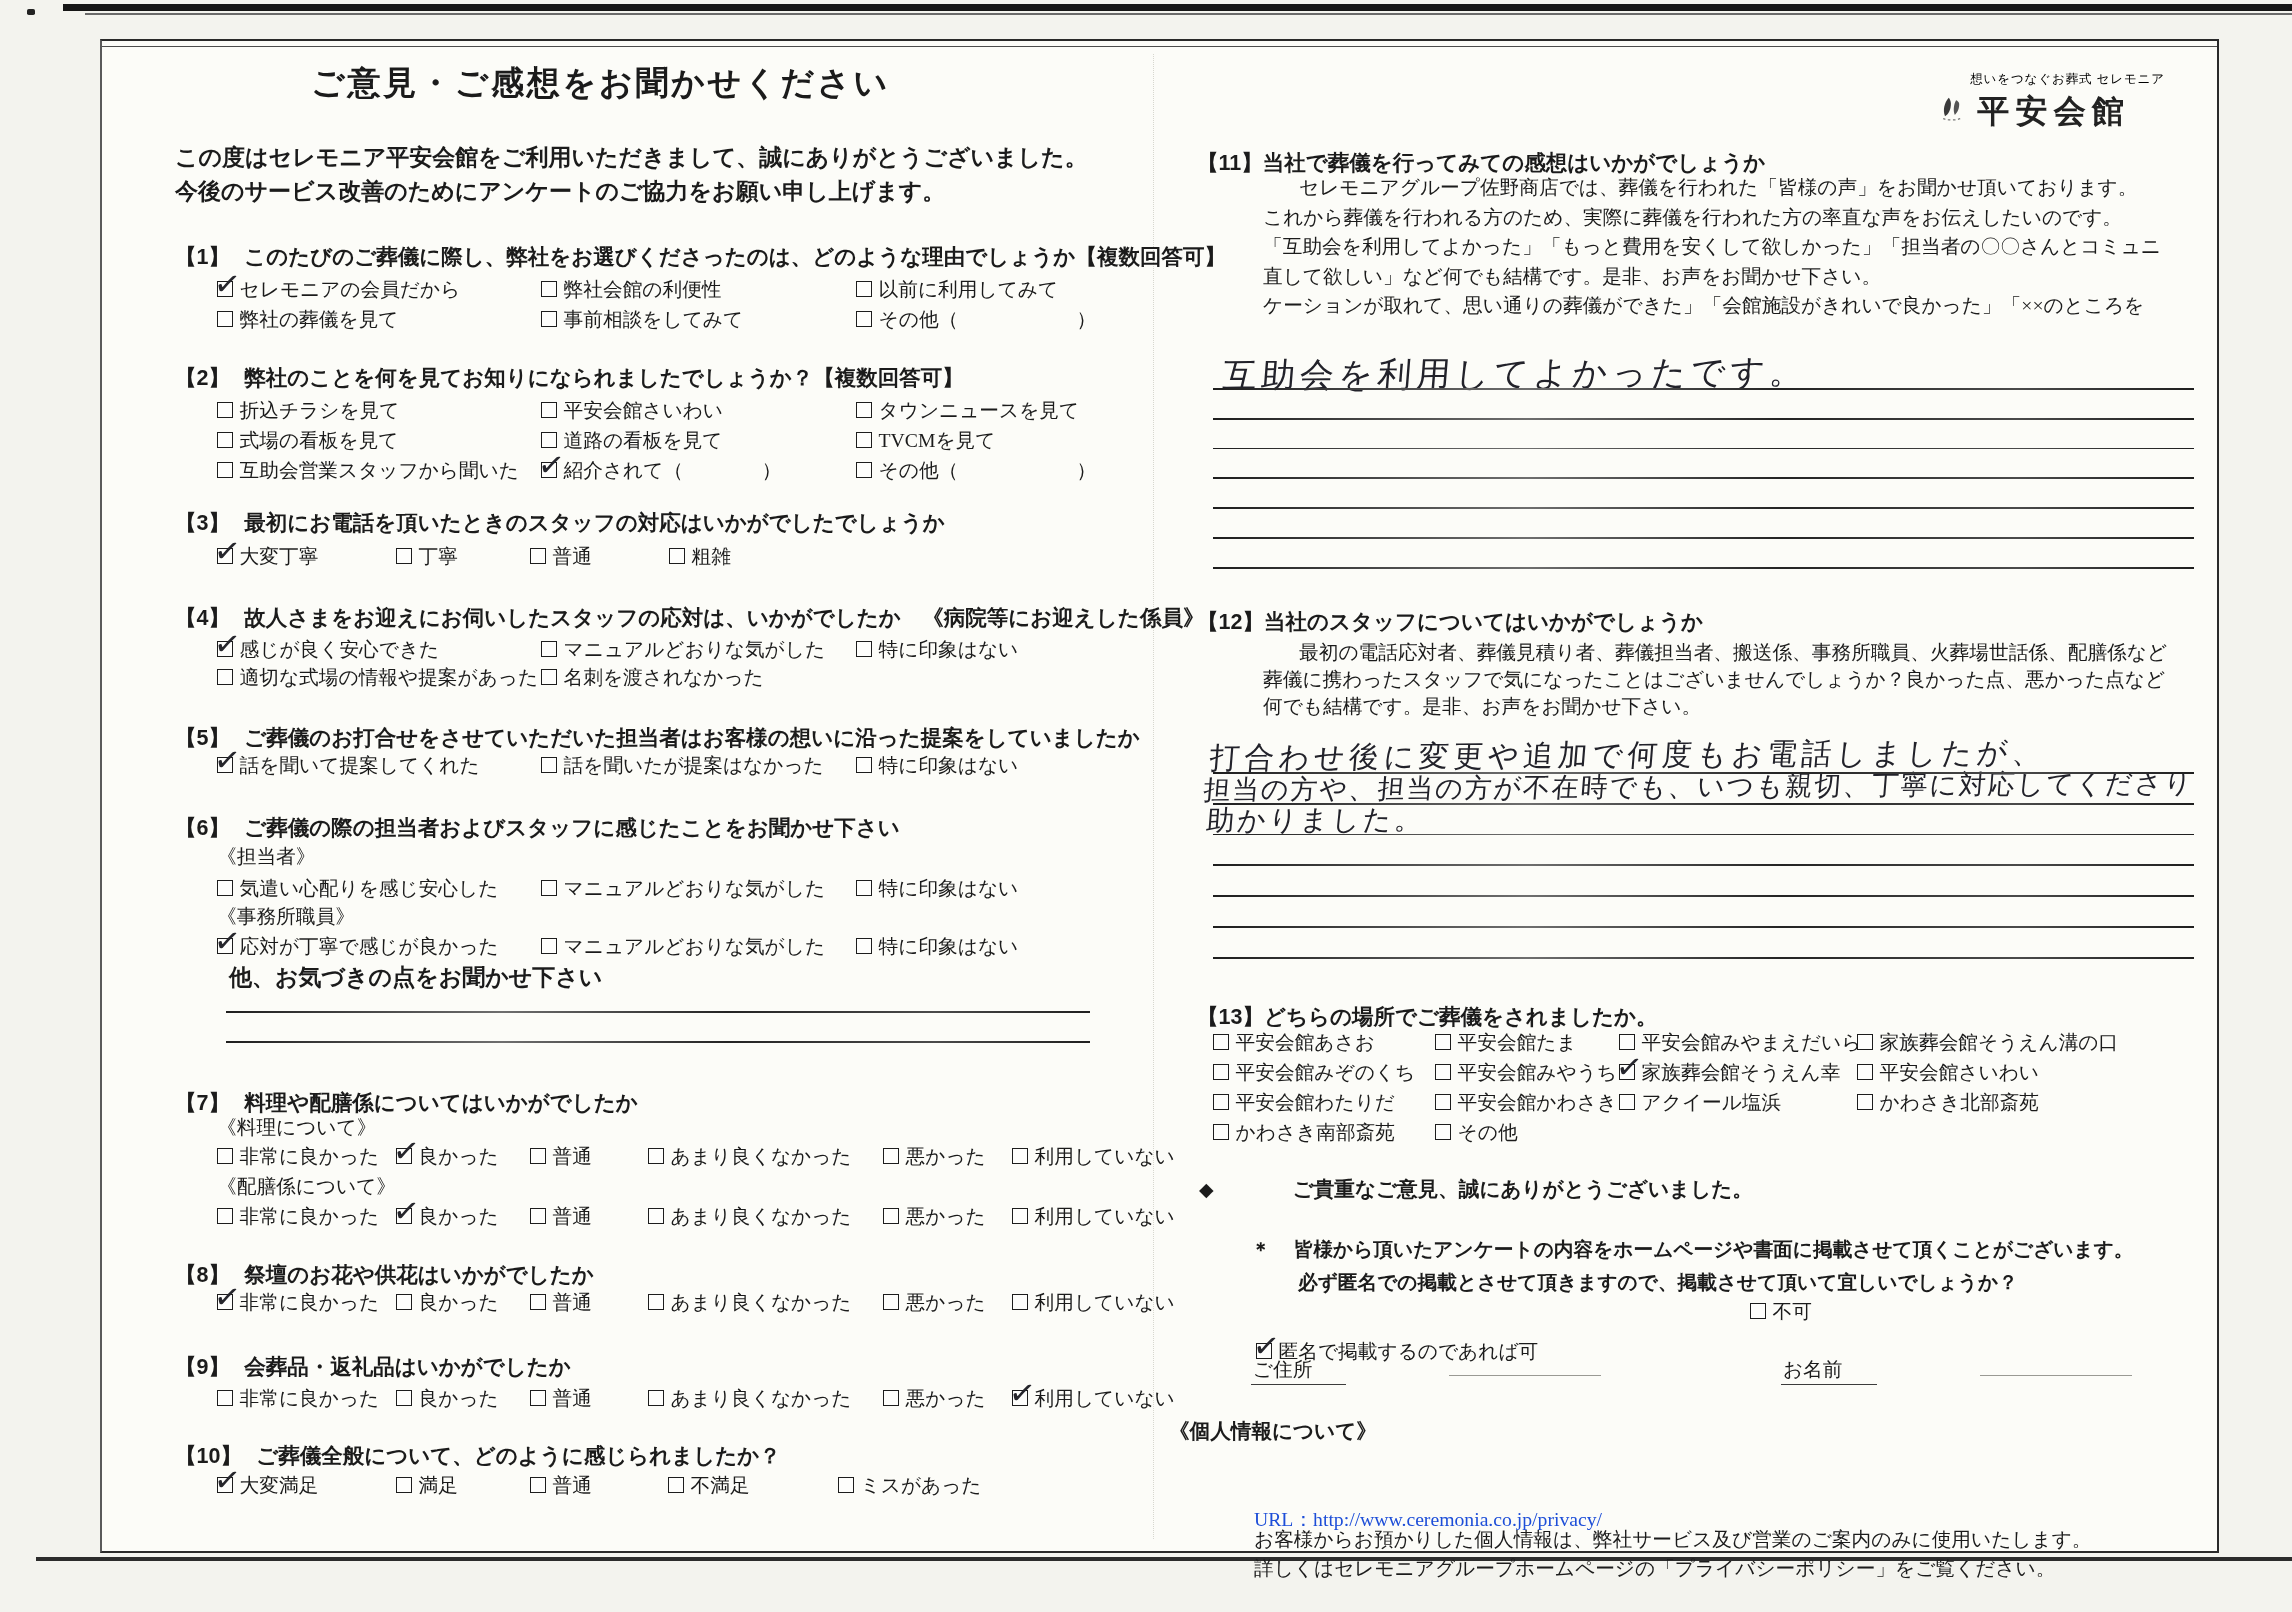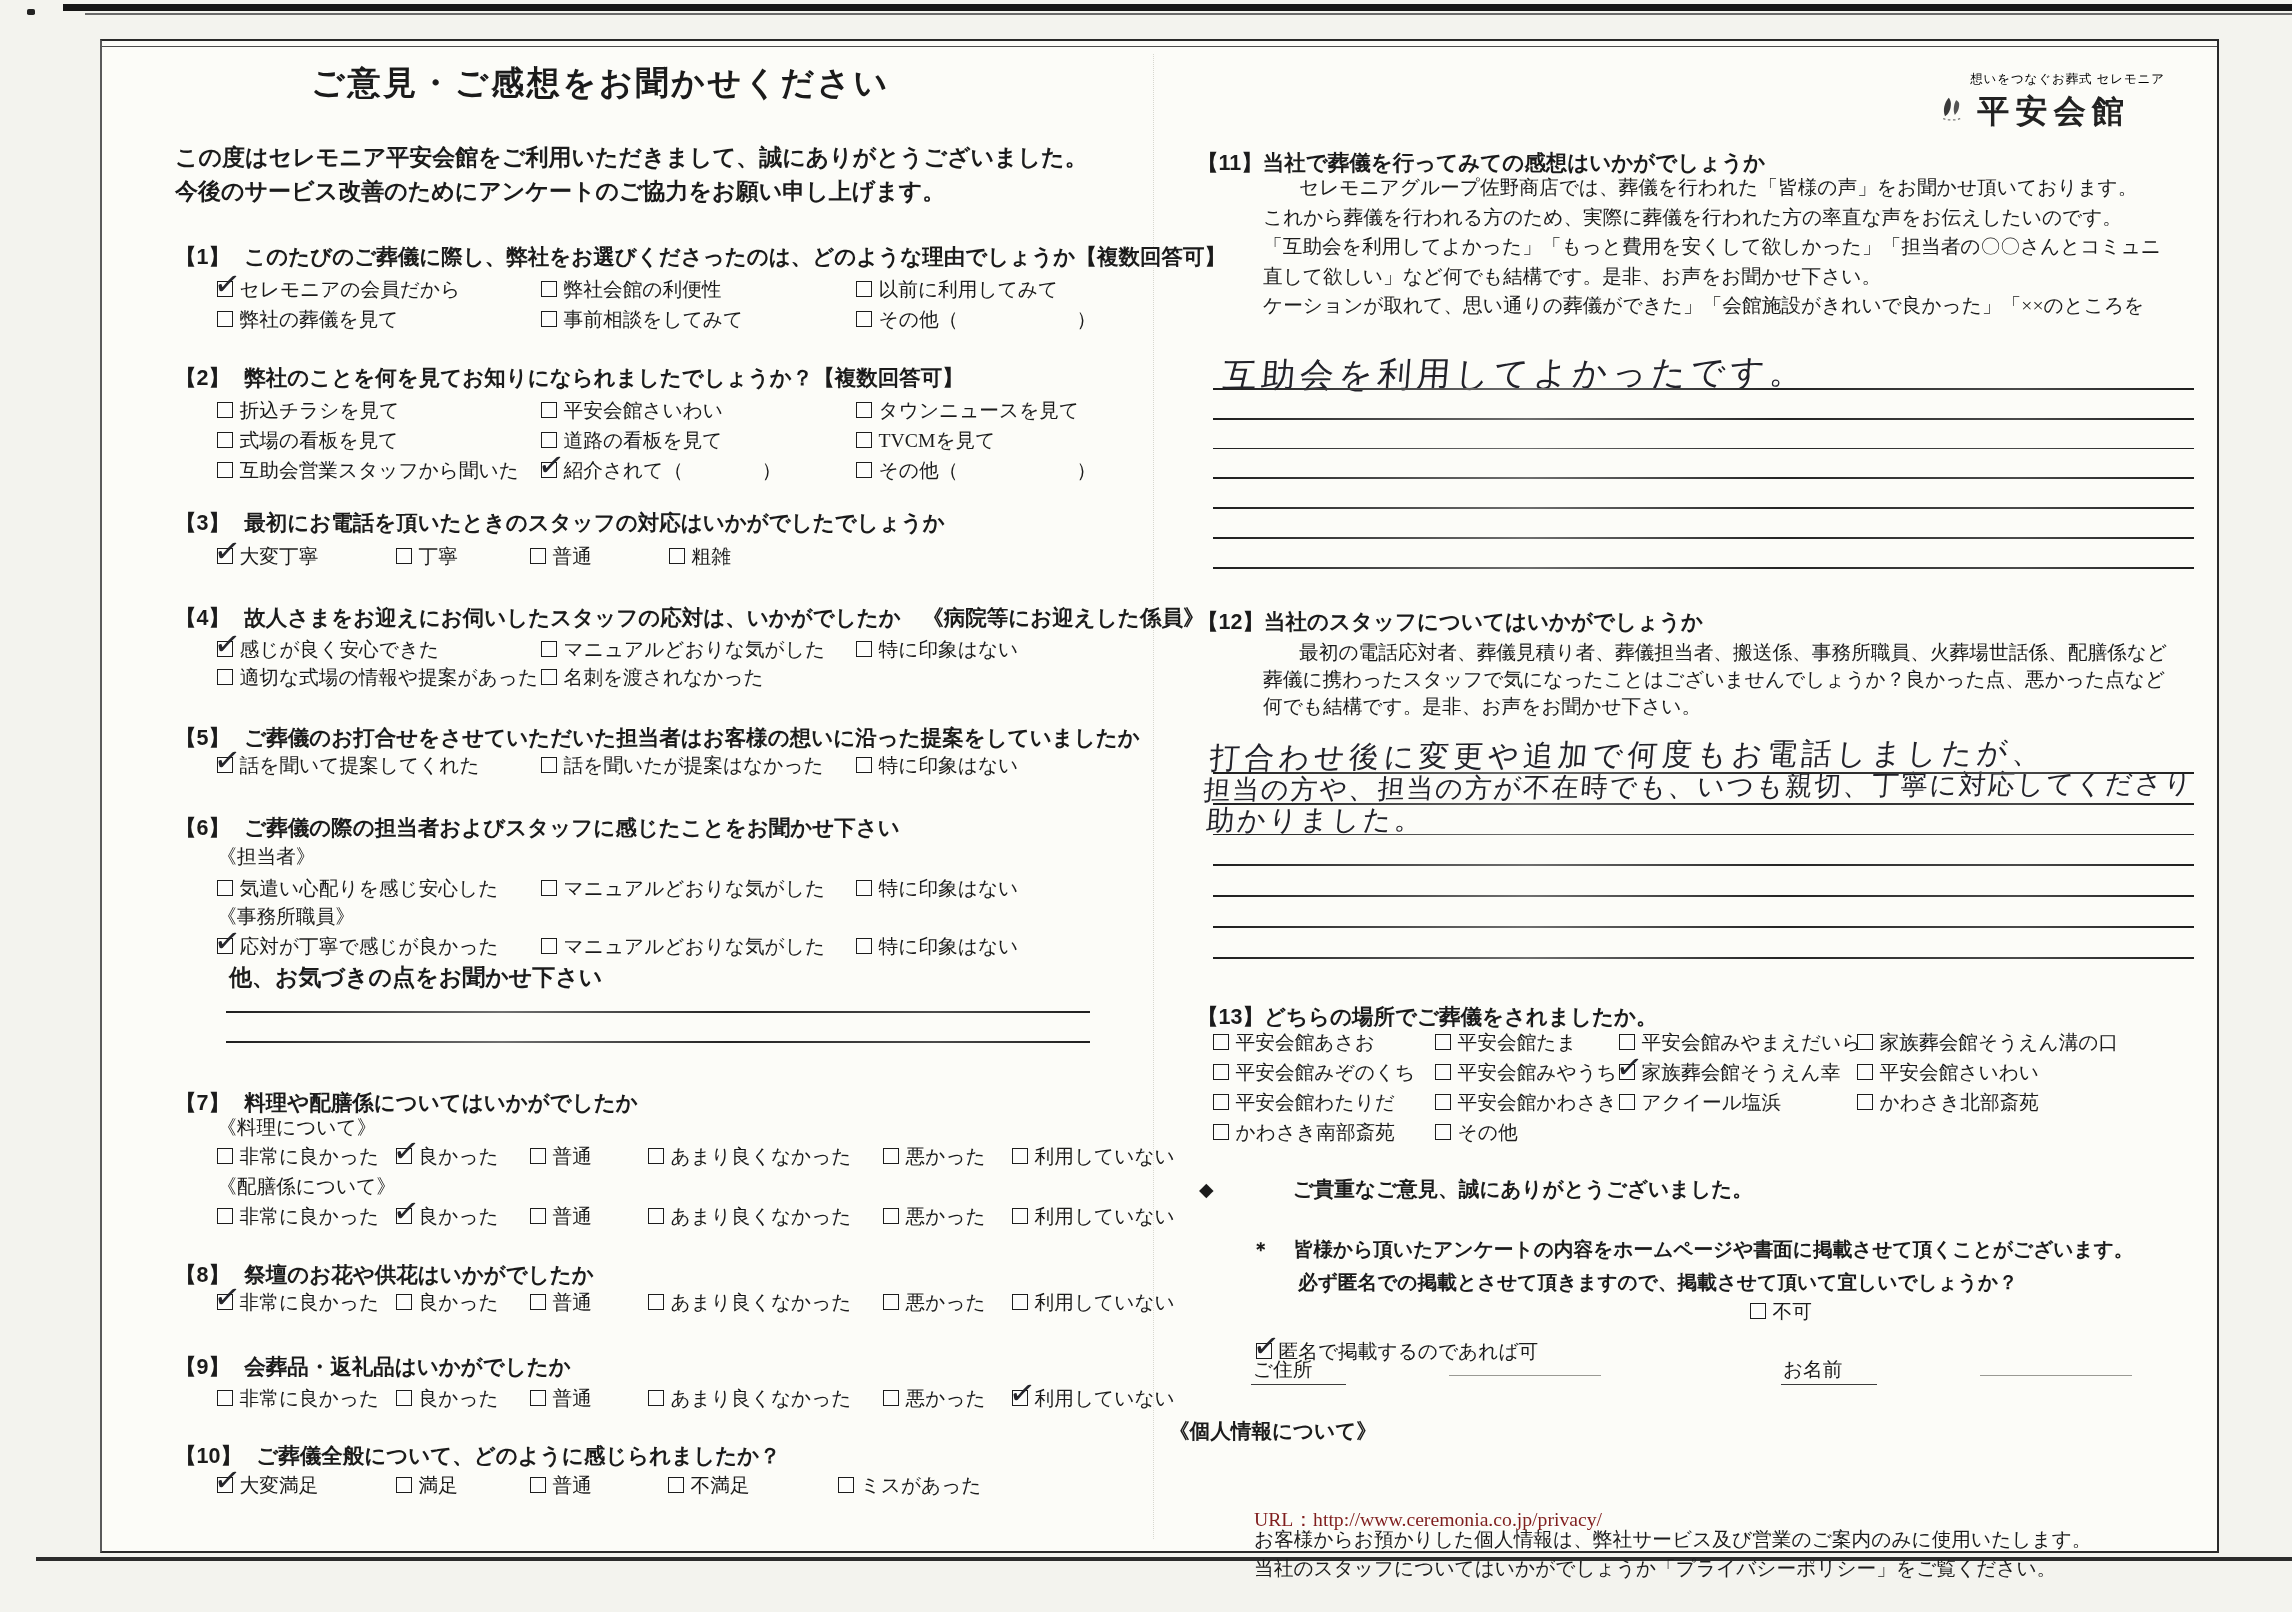--- a/index.html
+++ b/index.html
@@ -60,21 +60,21 @@
   .thanks .dia{margin-right:79px;font-size:19px;}
   .pubhead{font-family:"Liberation Sans","DejaVu Sans",sans-serif;font-weight:bold;font-size:19.7px;}
   .pubhead .ast{margin-right:23px;}
   .consent{display:flex;font-size:19.7px;}
   .consent .opt:first-child{width:494px;margin-top:40px;}
   .addr{font-size:19.7px;}
   .addr .lbl{border-bottom:1.8px solid #3c3c3c;padding:0 34px 3.6px 1.8px;}
   .addr .wline{display:inline-block;width:152px;border-bottom:1.8px solid #9a9a94;margin-left:103px;}
   .privhead{font-family:"Liberation Sans","DejaVu Sans",sans-serif;font-weight:bold;font-size:20.6px;}
   .priv{font-size:19.7px;line-height:29px;}
-  .url{font-size:19.7px;color:#7f1d1d;}
+  .url{font-size:19.7px;color:#1d4ed8;}
 
   .logo{position:absolute;top:30px;right:52px;text-align:left;}
   .logo .tag{font-size:12.5px;letter-spacing:0.9px;color:#000000;margin-left:32px;}
   .logo .row{display:flex;align-items:center;margin-top:1.8px;}
   .logo .nm{font-size:32px;font-weight:bold;letter-spacing:6.3px;margin-left:9px;color:#222;}
 </style>
 </head>
 <body>
 
 <div class="scan-dot"></div>
@@ -325,17 +325,17 @@
 
   <div class="abs addr" style="top:1315px;left:1149px">
     <span class="lbl">ご住所</span><span class="wline"></span>
     <span style="display:inline-block;width:170px"></span>
     <span class="lbl">お名前</span><span class="wline"></span>
   </div>
 
   <div class="abs privhead" style="top:1376px;left:1067px">《個人情報について》</div>
   <div class="abs priv" style="top:1484px;left:1152px">
       <div>お客様からお預かりした個人情報は、弊社サービス及び営業のご案内のみに使用いたします。</div>
-      <div>当社のスタッフについてはいかがでしょうか「プライバシーポリシー」をご覧ください。</div>
+      <div>詳しくはセレモニアグループホームページの「プライバシーポリシー」をご覧ください。</div>
     </div>
   <div class="abs url" style="top:1465px;left:1152px">URL：http://www.ceremonia.co.jp/privacy/</div>
 </div>
 
 
 </body></html>

